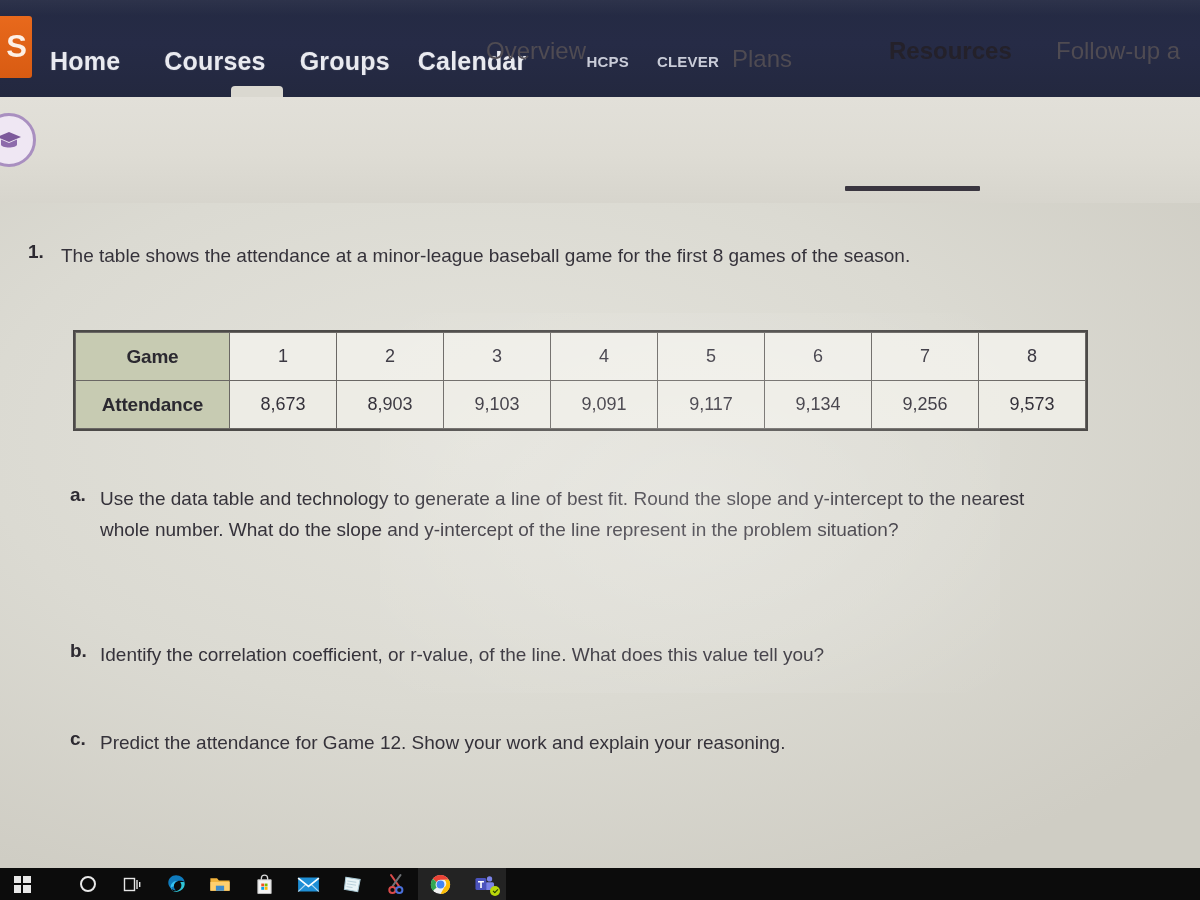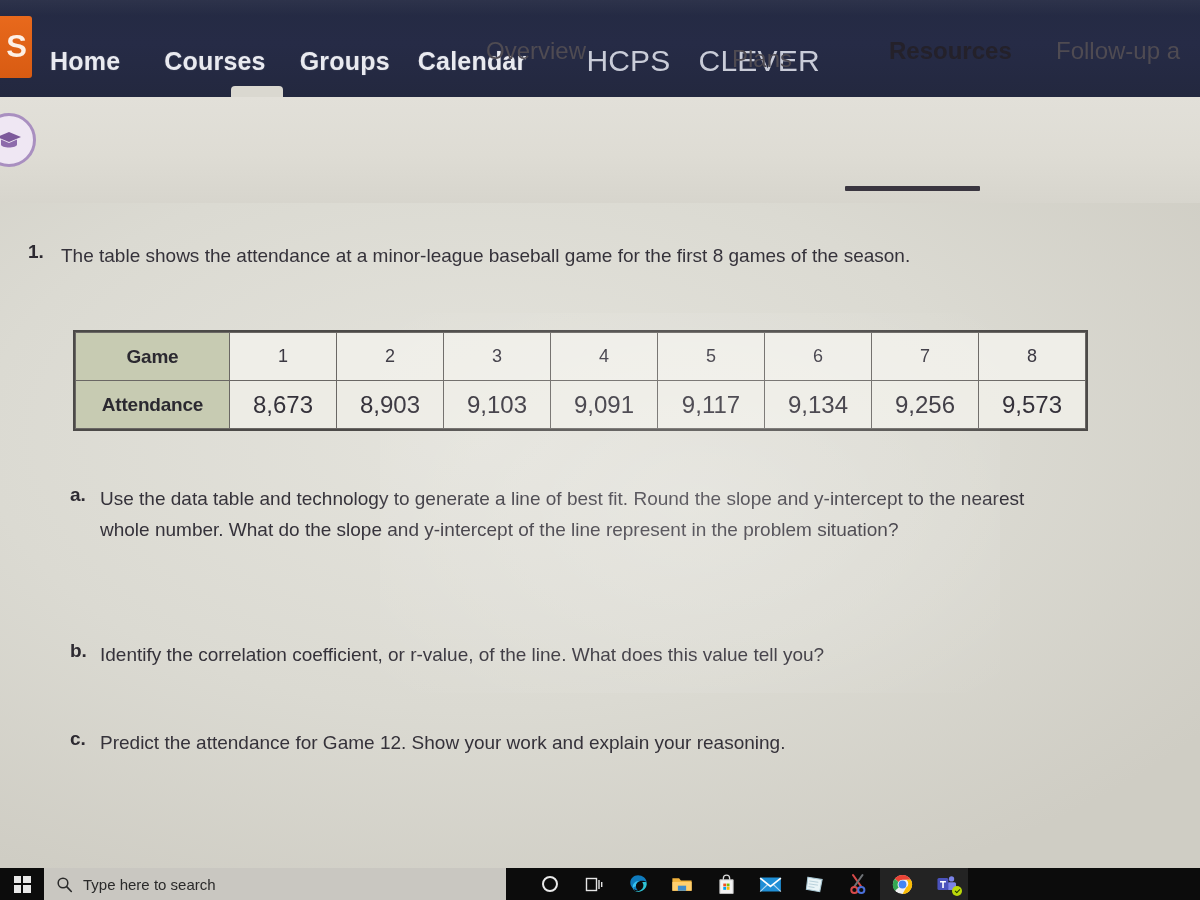--- a/index.html
+++ b/index.html
@@ -51,21 +51,21 @@
   }
   .navitem {
     color: #e9eaf0;
     font-size: 25px;
     font-weight: 700;
     letter-spacing: 0.2px;
     white-space: nowrap;
     text-shadow: 0 0 2px rgba(255,255,255,0.18);
     padding: 0 0;
   }
-  .navitem.dim { color: #c9ccd8; font-weight: 400; font-size: 30px; text-shadow: none;}
+  .navitem.dim { color: #c9ccd8; font-weight: 700; font-size: 15px; text-shadow: none;}
   .gap-a { width: 44px; } .gap-b { width: 34px; }
   .gap-c { width: 28px; } .gap-d { width: 30px; }
   .gap-e { width: 30px; } .gap-f { width: 28px; }
 
   
   .tabnub {
     position: absolute; left: 231px; top: 86px;
     width: 52px; height: 14px;
     background: #dad8d0;
     border-radius: 4px 4px 0 0;
@@ -164,21 +164,21 @@
   }
   table.data th.rowlab {
     background: #c7cbb2;
     font-weight: 700;
     font-size: 19px;
     color: #2b2930;
     width: 154px;
     letter-spacing: -0.2px;
   }
   table.data td.gcell { width: 107px; font-size: 18px; color: #3b3842; }
-  table.data td.acell { width: 107px; font-size: 24px; color: #34313a; }
+  table.data td.acell { width: 107px; font-size: 18px; color: #34313a; }
   table.data tr.toprow td { background: #efeee8; }
   table.data tr.botrow td { background: #edece5; }
   
   table.data td.tint { background: #e9ece2; }
 
   
   .part {
     position: absolute; width: 1000px;
   }
   .part .lbl {
@@ -352,27 +352,20 @@
 
     <div class="startbtn">
       <div class="winlogo">
         <span></span>
           <span></span>
           <span></span>
           <span></span>
       </div>
     </div>
 
-    <div class="searchbox">
-      <svg class="mag" viewBox="0 0 18 18">
-        <circle cx="7.4" cy="7.4" r="5.1" fill="none" stroke="#2a2a2a" stroke-width="1.6"></circle>
-        <line x1="11.3" y1="11.3" x2="16.2" y2="16.4" stroke="#2a2a2a" stroke-width="1.7" stroke-linecap="round"></line>
-      </svg>
-      <span class="searchph">Type here to search</span>
-    </div>
 
     <div class="tb-icons">
 
       <div class="tbicon">
         <div class="cortana-ring"></div>
       </div>
 
       <div class="tbicon">
         <svg width="20" height="17" viewBox="0 0 20 17">
           <rect x="2.5" y="2.5" width="10" height="12" fill="none" stroke="#e6e6e6" stroke-width="1.4"></rect>

